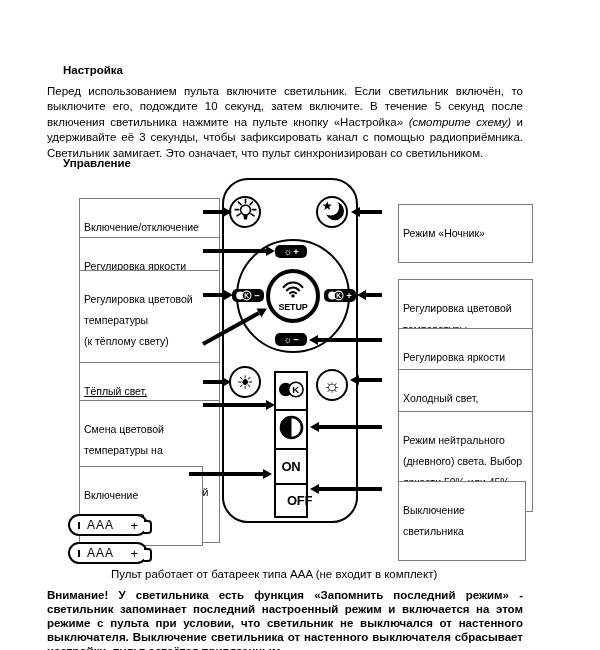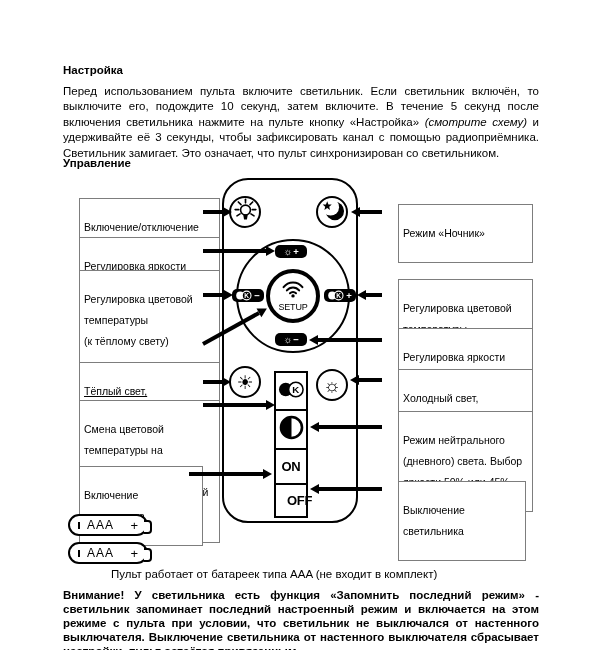--- a/index.html
+++ b/index.html
@@ -7,21 +7,21 @@
   body { width:600px; height:650px; font-family:"Liberation Sans","DejaVu Sans",sans-serif; color:#000; }
   .page { position:relative; width:600px; height:650px; background:#fff; overflow:hidden; }
 
   .title { position:absolute; top:8px; left:0; width:600px; text-align:center;
            font-weight:bold; font-size:16.5px; line-height:20px; }
 
   .h { position:absolute; font-weight:bold; font-size:11.5px; }
   #h-setup { top:64px; left:63px; }
   #h-control { top:157px; left:63px; }
 
-  .para { position:absolute; left:63px; width:476px; font-size:11.5px;
+  .para { position:absolute; left:47px; width:476px; font-size:11.5px;
           line-height:15.4px; text-align:justify; }
   #setup-para { top:84px; }
   #warning-para { top:588px; font-weight:bold; line-height:14px; font-size:11.5px; }
   .i { font-style:italic; }
 
   .note { position:absolute; left:63px; top:568px; font-size:11.5px;padding-left:48px; }
 
   
   .lbl { position:absolute; border:1px solid #7d7d7d; background:#fff;
          font-size:10.5px; line-height:21px; padding:18px 4px; white-space:pre-line;margin-left:16px; }
@@ -43,21 +43,21 @@
           border-radius:50%; background:#fff; display:flex; align-items:center; justify-content:center; }
   .bigcircle { position:absolute; left:236px; top:239px; width:114px; height:114px;
                border:2px solid #000; border-radius:50%; background:#fff; }
   .pill { position:absolute; width:32px; height:13px; background:#000; border-radius:5px;
           color:#fff; display:flex; align-items:center; justify-content:center; gap:1px; }
   .pill .sun { font-size:10px; line-height:1; color:#fff; }
   .pill .sign { font-size:9.5px; font-weight:bold; line-height:1; color:#fff; }
   .setup { position:absolute; left:266px; top:269px; width:54px; height:54px;
            border:4px solid #000; border-radius:50%; background:#fff;
            display:flex; flex-direction:column; align-items:center; justify-content:center; }
-  .setup .setup-label { font-size:9px; font-weight:normal; line-height:10px; letter-spacing:-0.2px; }
+  .setup .setup-label { font-size:9px; font-weight:bold; line-height:10px; letter-spacing:-0.2px; }
   .sun-glyph { font-size:19px; line-height:1; }
 
   .strip { position:absolute; left:274px; top:371px; width:34px; }
   .cell { width:34px; border:2px solid #000; background:#fff;
           display:flex; align-items:center; justify-content:center; margin-top:-2px; }
   .cell:first-child { margin-top:0; }
   #cell-k { height:40px; } #cell-neutral { height:41px; }
   #cell-on { height:37px; } #cell-off { height:35px;padding-left:17px; }
   .onoff { font-weight:bold; font-size:13px; letter-spacing:-0.3px; }
 

